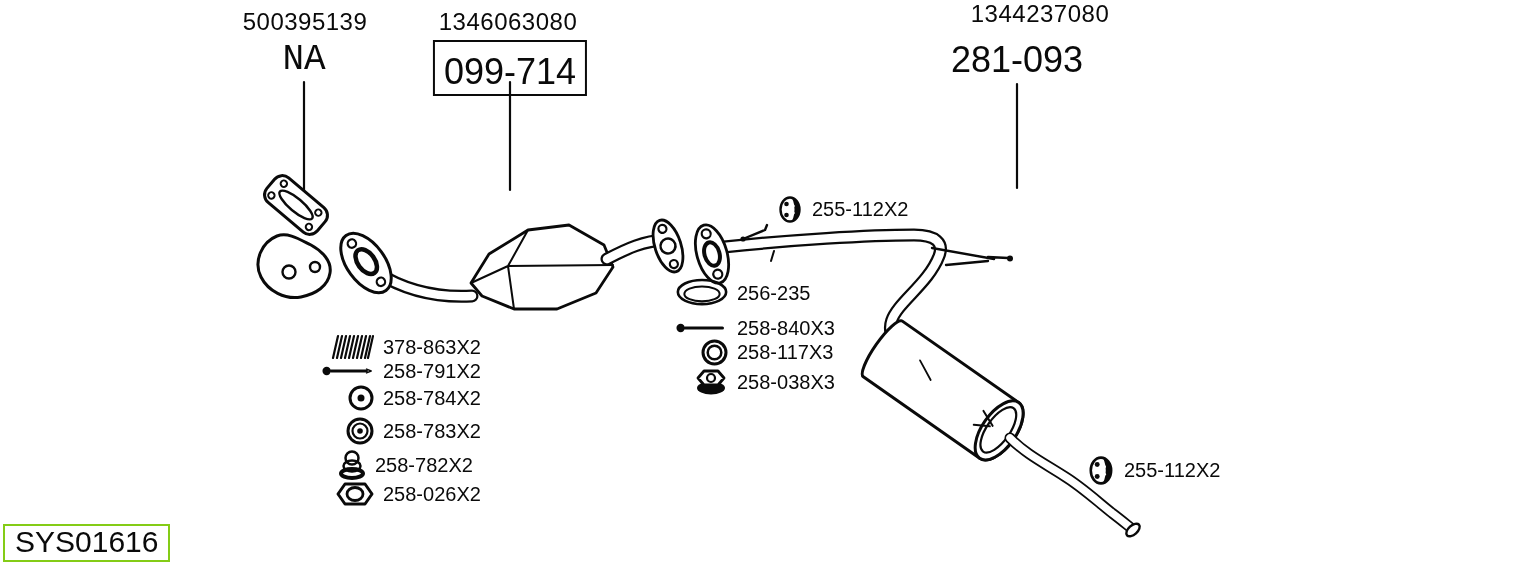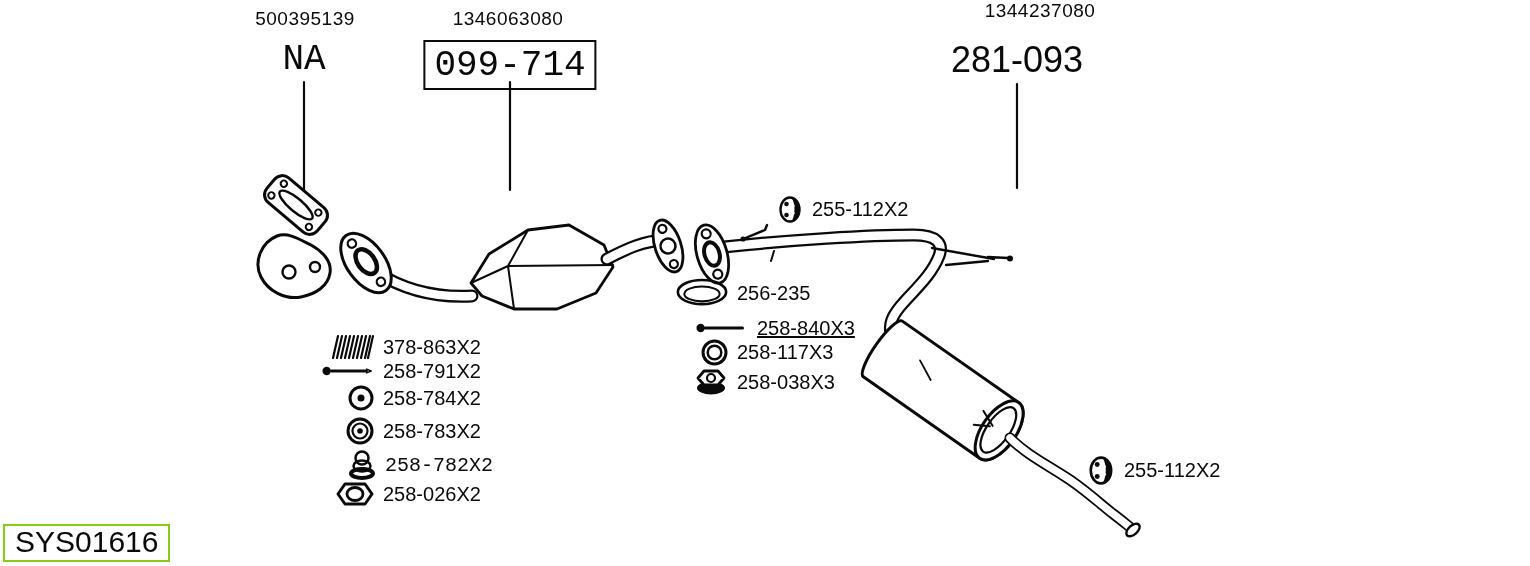--- a/index.html
+++ b/index.html
@@ -1,23 +1,23 @@
 <!DOCTYPE html>
 <html><head>
 <meta charset="utf-8">
 <style>
   html,body { margin:0; padding:0; background:#ffffff; }
   .canvas {
     position:relative; width:1530px; height:566px; background:#ffffff;
     font-family:"Liberation Sans", sans-serif; color:#0a0a0a; overflow:hidden;
   }
   .diagram-svg { position:absolute; left:0; top:0; }
-  .ref-label { position:absolute; font-size:19px; letter-spacing:.5px; transform:translateX(-50%); white-space:nowrap; }
+  .ref-label { position:absolute; font-size:24px; letter-spacing:.5px; transform:translateX(-50%); white-space:nowrap; }
   .code-label { position:absolute; font-size:36px; transform:translateX(-50%); white-space:nowrap; line-height:1; }
-  .code-label.boxed { border:2px solid #0a0a0a; padding:6px 9px 4px 9px;font-family:Liberation Mono, monospace; }
+  .code-label.boxed { border:2px solid #0a0a0a; padding:12px 9px 4px 9px; }
   .part-row { position:absolute; display:flex; align-items:center; }
   .icon-box { display:flex; justify-content:flex-end; align-items:center; }
   .icon-box.w52 { width:52px; margin-right:9px; }
   .icon-box.w60 { width:52px; margin-right:9px; }
   .icon-box.w28 { width:26px; margin-right:10px; }
   .pn { font-size:20px; white-space:nowrap; }
   .sys-box { position:absolute; left:3px; top:524px; border:2px solid #84cc16; padding:0 10px 2px 10px; font-size:30px; line-height:1.05; }
   svg .ln { stroke:#0a0a0a; fill:none; stroke-linecap:round; stroke-linejoin:round; }
   svg .fw { fill:#ffffff; }
   svg .fd { fill:#0a0a0a; stroke:none; }
@@ -148,21 +148,21 @@
     <span class="icon-box w52">
       <svg width="28" height="28" viewBox="0 0 28 28">
         <circle class="ln" stroke-width="3" cx="14" cy="14" r="12"></circle>
         <circle class="ln" stroke-width="2.2" cx="14" cy="14" r="7.5"></circle>
         <circle class="fd" cx="14" cy="14" r="2.8"></circle>
       </svg>
     </span>
     <span class="pn">258-783X2</span>
   </div>
 
-  <div class="part-row" style="left:324px; top:450px; height:30px;font-family:Liberation Mono, monospace;">
+  <div class="part-row" style="left:314px; top:450px; height:30px;">
     <span class="icon-box w52">
       <svg width="28" height="30" viewBox="0 0 28 30">
         <circle class="ln" stroke-width="2.5" cx="14" cy="8" r="6.5"></circle>
         <ellipse class="ln" stroke-width="2.5" cx="14" cy="16" rx="8.5" ry="5.5"></ellipse>
         <ellipse class="ln" stroke-width="4" cx="14" cy="23.5" rx="11" ry="4.5"></ellipse>
       </svg>
     </span>
     <span class="pn">258-782X2</span>
   </div>
 
@@ -179,21 +179,21 @@
   <div class="part-row" style="left:676px; top:276px; height:34px;">
     <span class="icon-box w60">
       <svg width="56" height="32" viewBox="0 0 56 32">
         <ellipse class="ln" stroke-width="2.8" cx="28" cy="15" rx="26" ry="13"></ellipse>
         <ellipse class="ln" stroke-width="2.2" cx="28" cy="17" rx="19" ry="8"></ellipse>
       </svg>
     </span>
     <span class="pn">256-235</span>
   </div>
 
-  <div class="part-row" style="left:696px; top:317px; height:22px;text-decoration:underline;">
+  <div class="part-row" style="left:676px; top:317px; height:22px;">
     <span class="icon-box w60">
       <svg width="56" height="14" viewBox="0 0 56 14">
         <circle class="fd" cx="5" cy="7" r="4.5"></circle>
         <path class="ln" stroke-width="3.4" d="M10,7 L50,7"></path>
       </svg>
     </span>
     <span class="pn">258-840X3</span>
   </div>
 
   <div class="part-row" style="left:676px; top:339px; height:26px;">

